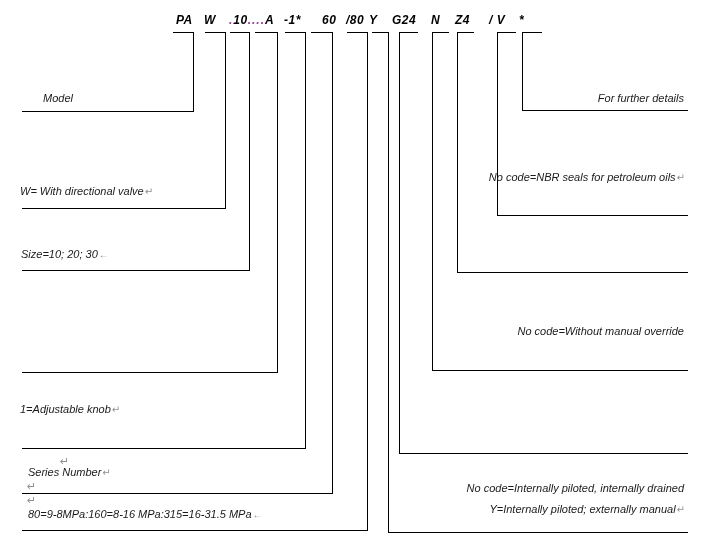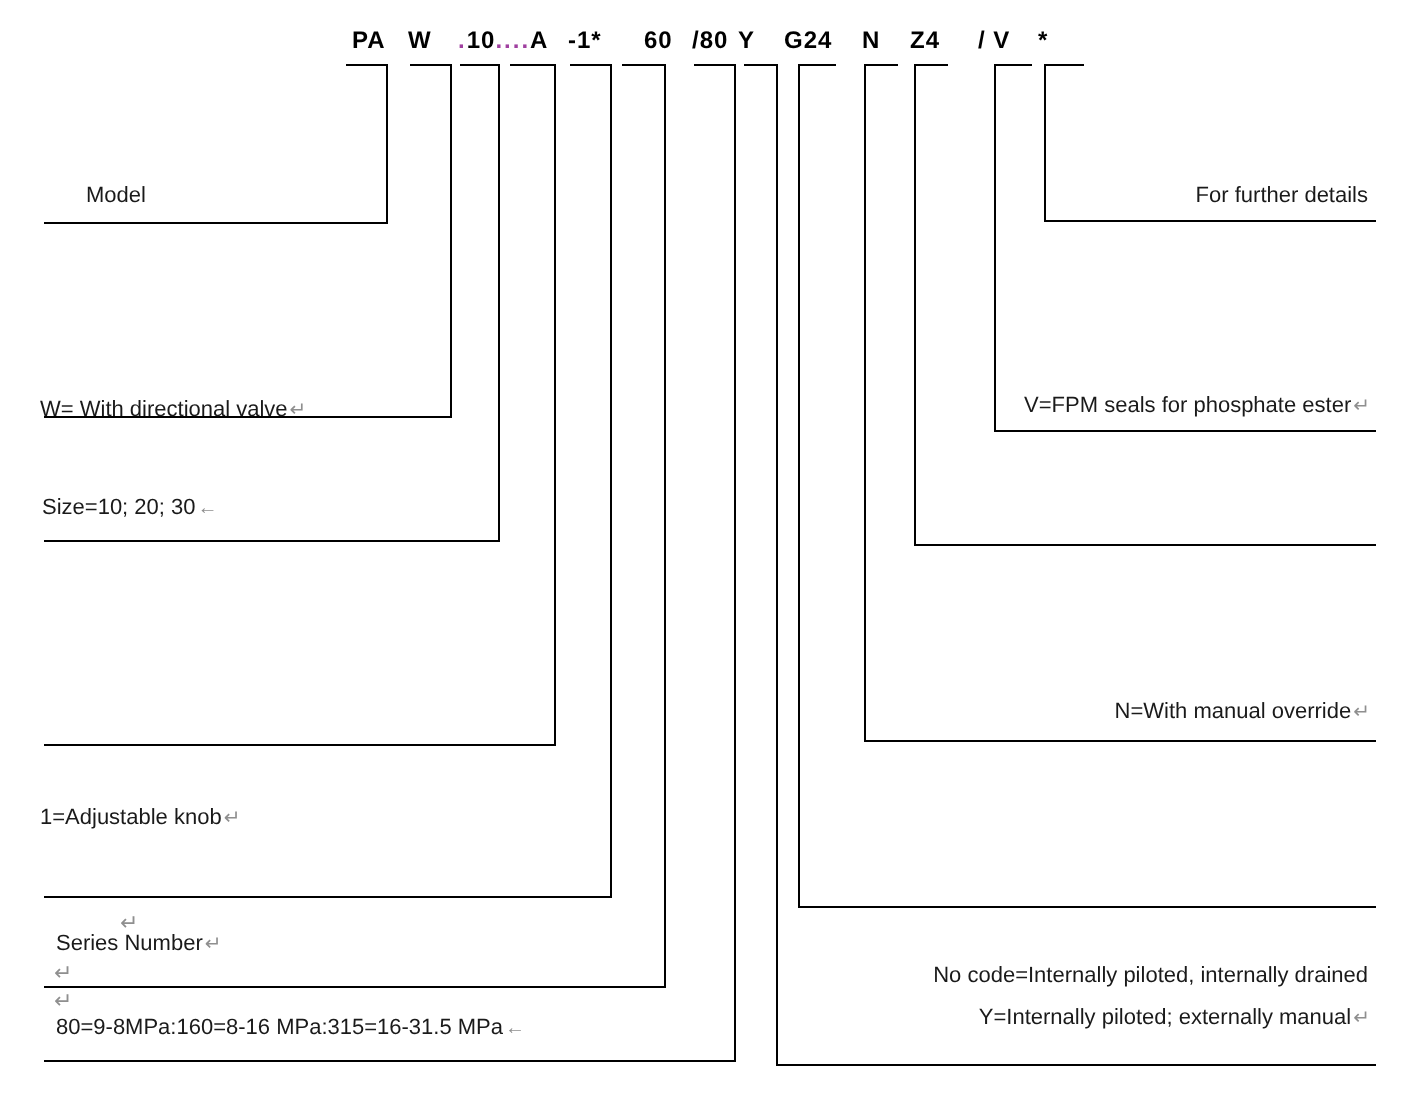--- a/index.html
+++ b/index.html
@@ -3,20 +3,21 @@
 <meta charset="utf-8">
 <style>
   html,body{margin:0;padding:0;background:#ffffff;}
   #page{
     position:relative;
     width:701px;height:555px;
     background:#ffffff;
     font-family:"Liberation Sans","DejaVu Sans",sans-serif;
     color:#111;
     overflow:hidden;
+    font-style:italic;
   }
   
   .ln{position:absolute;background:#000;}
   .h{height:1px;}
   .v{width:1px;}
   
   .code{
     position:absolute;top:13px;
     font-size:12px;font-weight:bold;color:#000;
     letter-spacing:0.5px;white-space:pre;
@@ -88,29 +89,29 @@
   <div class="ln h" style="left:22px;top:530px;width:346px"></div>
 
   <div class="ln h" style="left:522px;top:110px;width:166px"></div>
   <div class="ln h" style="left:497px;top:215px;width:191px"></div>
   <div class="ln h" style="left:457px;top:272px;width:231px"></div>
   <div class="ln h" style="left:432px;top:370px;width:256px"></div>
   <div class="ln h" style="left:399px;top:453px;width:289px"></div>
   <div class="ln h" style="left:388px;top:532px;width:300px"></div>
 
   <div class="lbl" style="left:43px;top:92px"><span>Model</span><span class="mark"></span></div>
-  <div class="lbl" style="left:20px;top:199px"><span>W= With directional valve</span><span class="mark">↵</span></div>
+  <div class="lbl" style="left:20px;top:185px"><span>W= With directional valve</span><span class="mark">↵</span></div>
   <div class="lbl" style="left:21px;top:248px"><span>Size=10; 20; 30</span><span class="mark">←</span></div>
   <div class="lbl" style="left:20px;top:403px"><span>1=Adjustable knob</span><span class="mark">↵</span></div>
   <div class="lbl" style="left:28px;top:466px"><span>Series Number</span><span class="mark">↵</span></div>
   <div class="lbl" style="left:28px;top:508px"><span>80=9-8MPa:160=8-16 MPa:315=16-31.5 MPa</span><span class="mark">←</span></div>
 
   <div class="stray" style="left:60px;top:455px">↵</div>
   <div class="stray" style="left:27px;top:480px">↵</div>
   <div class="stray" style="left:27px;top:494px">↵</div>
 
   <div class="lbl r" style="top:92px"><span>For further details</span><span class="mark"></span></div>
-  <div class="lbl r" style="top:197px"><span>V=FPM seals for phosphate ester</span><span class="mark">↵</span></div>
-  <div class="lbl r" style="top:350px"><span>N=With manual override</span><span class="mark">↵</span></div>
+  <div class="lbl r" style="top:171px"><span>No code=NBR seals for petroleum oils</span><span class="mark">↵</span></div>
+  <div class="lbl r" style="top:325px"><span>No code=Without manual override</span><span class="mark"></span></div>
   <div class="lbl r" style="top:482px"><span>No code=Internally piloted, internally drained</span><span class="mark"></span></div>
   <div class="lbl r" style="top:503px"><span>Y=Internally piloted; externally manual</span><span class="mark">↵</span></div>
 
 </div>
 
 </body></html>

